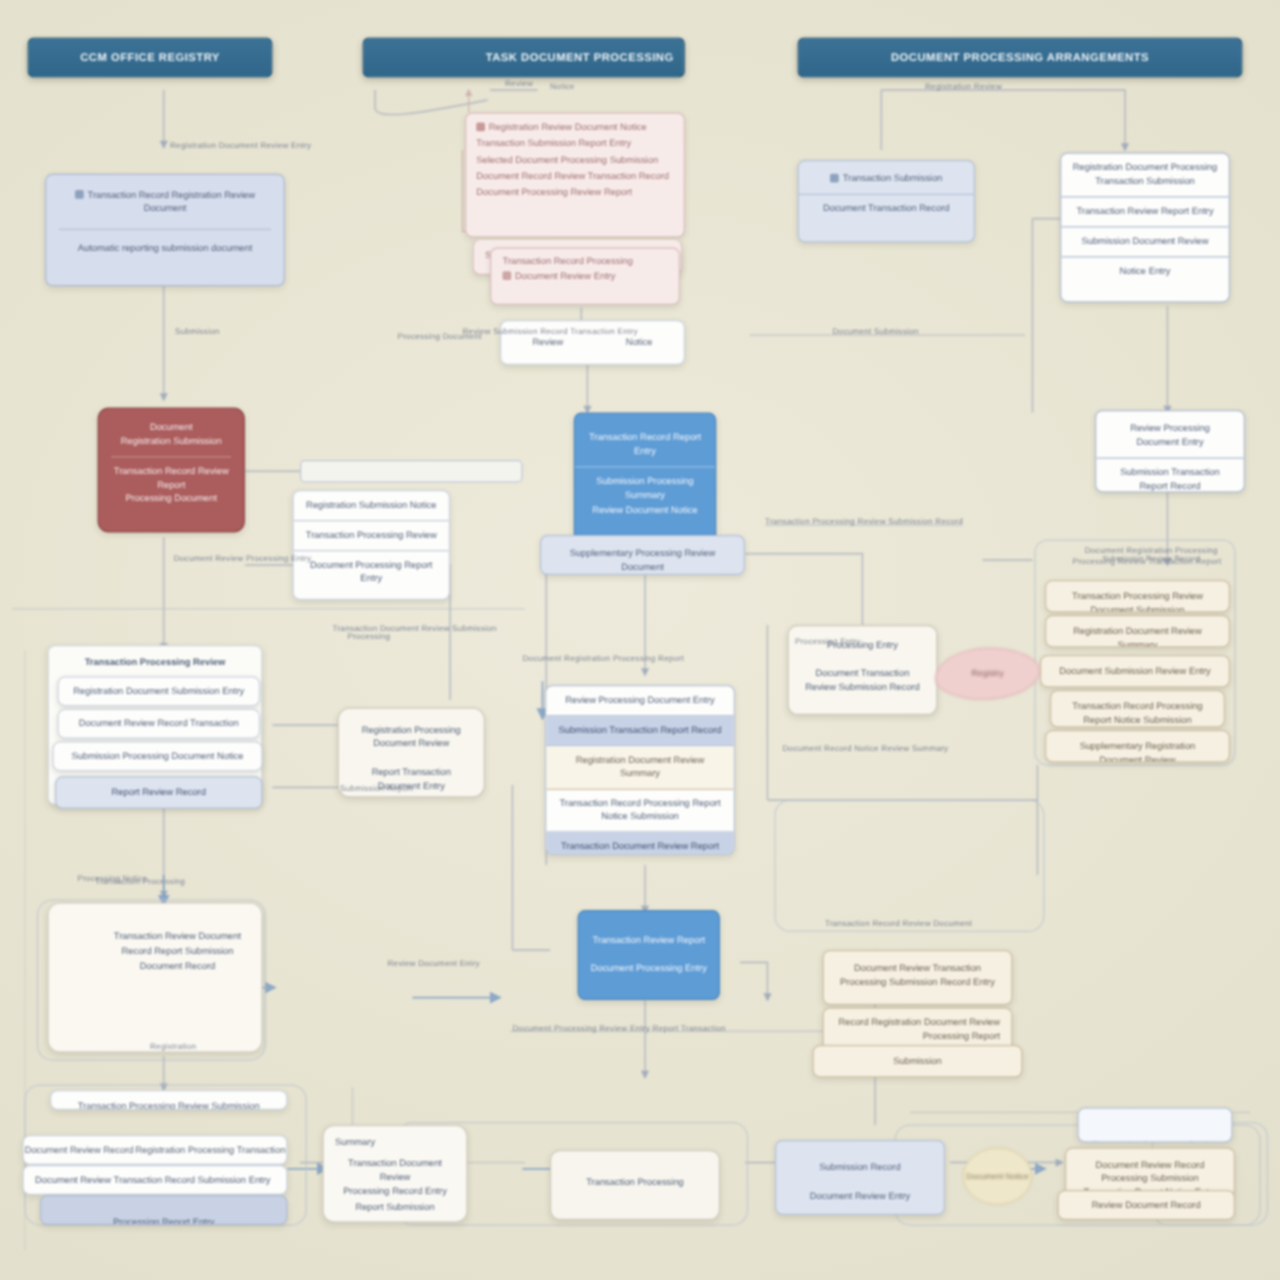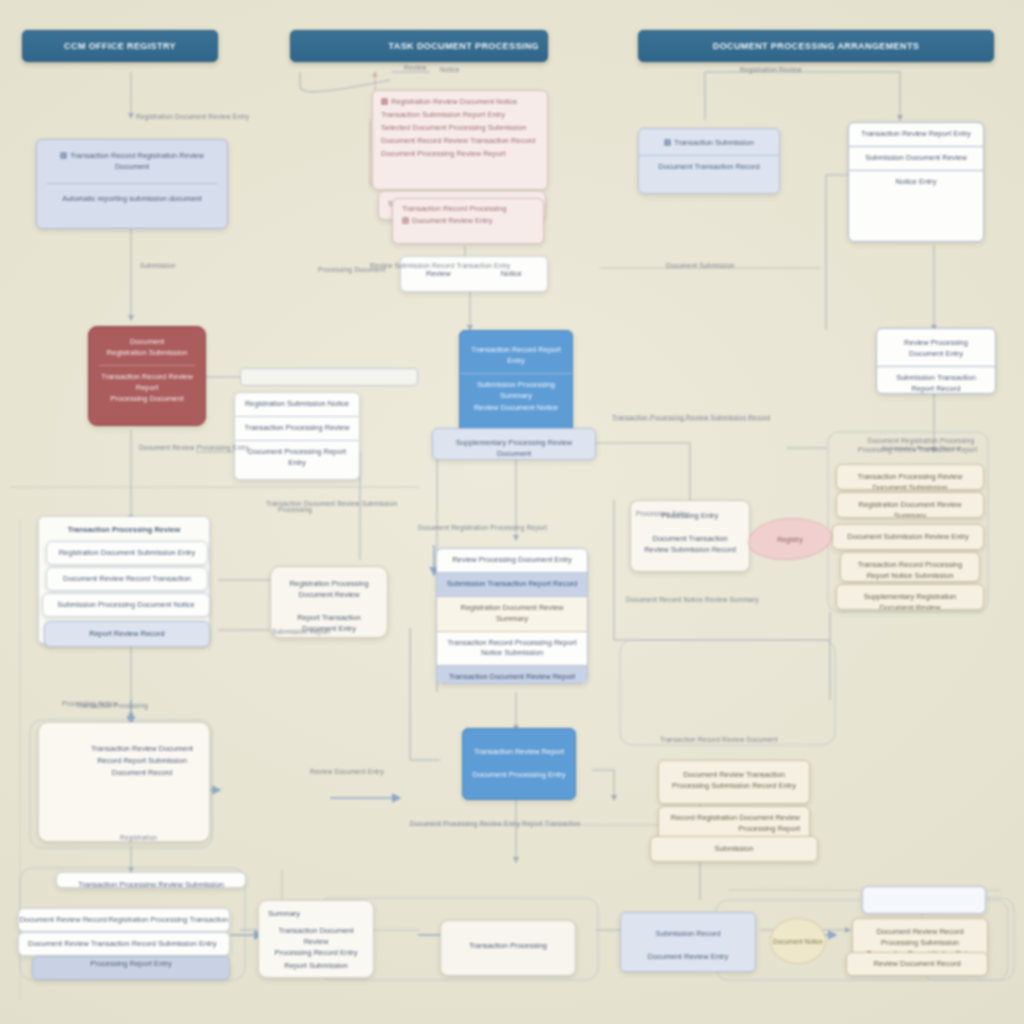--- a/index.html
+++ b/index.html
@@ -37,21 +37,21 @@
   .hdr .t{font-size:9px;letter-spacing:.4px;font-weight:bold;
     filter:blur(.5px);text-align:center;padding:0 8px;}
 
   .card{
     background:#fbfbf8;border:1px solid #b9c3d4;border-radius:6px;
     box-shadow:0 2px 5px rgba(90,85,60,.16);
     overflow:hidden;
   }
   .card.blue{background:#d6dded;border-color:#aeb9d2;}
   .card.brightblue{background:#5e9cd6;border-color:#4a85bd;}
-  .card.maroon{background:#ab5c5c;border-color:#8f4a4a;border-radius:9px;margin-left:10px;}
+  .card.maroon{background:#ab5c5c;border-color:#8f4a4a;border-radius:9px;}
   .card.pink{background:#f7ebea;border-color:#d9bcbb;}
   .card.cream{background:#f6f0e2;border-color:#cdbea2;}
   .card.paleblue{background:#dde4f0;border-color:#b4c0d6;}
   .card.white{background:#fdfdfb;border-color:#ccd3df;}
 
   .row{
     padding:6px 9px;border-bottom:1px solid #c3ccdb;
     font-size:7.5px;line-height:1.45;color:#4a5568;text-align:center;
     filter:blur(.55px);
   }
@@ -253,20 +253,21 @@
   </div>
 
   <div class="node card paleblue" style="left:638px;top:128px;width:142px;height:66px;">
     <div class="row onwhite" style="border-bottom-color:#b4c0d6;padding-top:9px;">
       <span class="mini-icon"></span><span>Transaction Submission</span>
     </div>
     <div class="row onwhite" style="border-bottom:none;">Document Transaction Record</div>
   </div>
 
   <div class="node card white" style="left:848px;top:122px;width:136px;height:120px;border-color:#aebbd0;">
+    <div class="row onwhite" style="border-bottom-color:#aebbd0;">Registration Document Processing Transaction Submission</div>
     <div class="row onwhite" style="border-bottom-color:#aebbd0;">Transaction Review Report Entry</div>
     <div class="row onwhite" style="border-bottom-color:#aebbd0;">Submission Document Review</div>
     <div class="row onwhite" style="border-bottom:none;">Notice Entry</div>
   </div>
 
   <div class="node card white" style="left:876px;top:328px;width:120px;height:66px;border-color:#aebbd0;">
     <div class="row onwhite" style="border-bottom-color:#aebbd0;padding-top:9px;">Review Processing Document Entry</div>
     <div class="row onwhite" style="border-bottom:none;">Submission Transaction Report Record</div>
   </div>
 
@@ -340,34 +341,34 @@
   <div class="node card cream" style="left:658px;top:760px;width:152px;height:44px;">
     <div class="row creamrow" style="border-bottom:none;padding-top:9px;">Document Review Transaction Processing Submission Record Entry</div>
   </div>
   <div class="node card cream" style="left:658px;top:806px;width:152px;height:36px;">
     <div class="row creamrow" style="border-bottom:none;padding-top:6px;text-align:right;">Record Registration Document Review Processing Report</div>
   </div>
   <div class="node card cream" style="left:650px;top:836px;width:168px;height:26px;">
     <div class="row creamrow" style="border-bottom:none;padding-top:7px;">Submission</div>
   </div>
 
-  <div class="node card white" style="left:56px;top:872px;width:190px;height:16px;">
+  <div class="node card white" style="left:40px;top:872px;width:190px;height:16px;">
     <div class="row onwhite" style="border-bottom:none;padding-top:7px;">Transaction Processing Review Submission</div>
   </div>
   <div class="node card white" style="left:18px;top:908px;width:212px;height:24px;">
     <div style="display:flex;justify-content:space-around;height:100%;align-items:center;">
       <span class="txt">Document Review Record</span>
       <span class="txt">Registration Processing Transaction</span>
     </div>
   </div>
   <div class="node card white" style="left:18px;top:932px;width:212px;height:24px;">
     <div class="row onwhite" style="border-bottom:none;padding-top:6px;text-align:left;">Document Review Transaction Record Submission Entry</div>
   </div>
   <div class="node card paleblue" style="left:32px;top:956px;width:198px;height:24px;background:#c8d2e4;border-color:#aebbd0;">
-    <div class="row onwhite" style="border-bottom:none;padding-top:2px;">Processing Report Entry</div>
+    <div class="row onwhite" style="border-bottom:none;padding-top:16px;">Processing Report Entry</div>
   </div>
 
   <div class="node card white" style="left:258px;top:900px;width:116px;height:78px;border-radius:9px;background:#faf8f2;border-color:#d2cec2;">
     <div class="row onwhite" style="border-bottom:none;padding-top:8px;text-align:left;">Summary</div>
     <div class="row onwhite" style="border-bottom:none;padding:0 9px;">Transaction Document Review</div>
     <div class="row onwhite" style="border-bottom:none;padding:0 9px;">Processing Record Entry</div>
     <div class="row onwhite" style="border-bottom:none;padding:2px 9px;">Report Submission</div>
   </div>
 
   <div class="node card white" style="left:440px;top:920px;width:136px;height:56px;border-radius:8px;background:#f7f5ee;border-color:#cfcbbf;">

